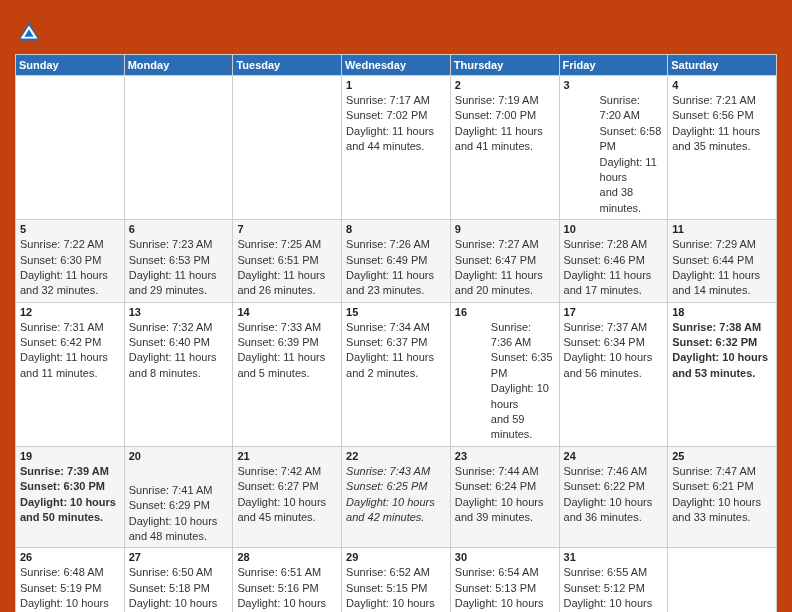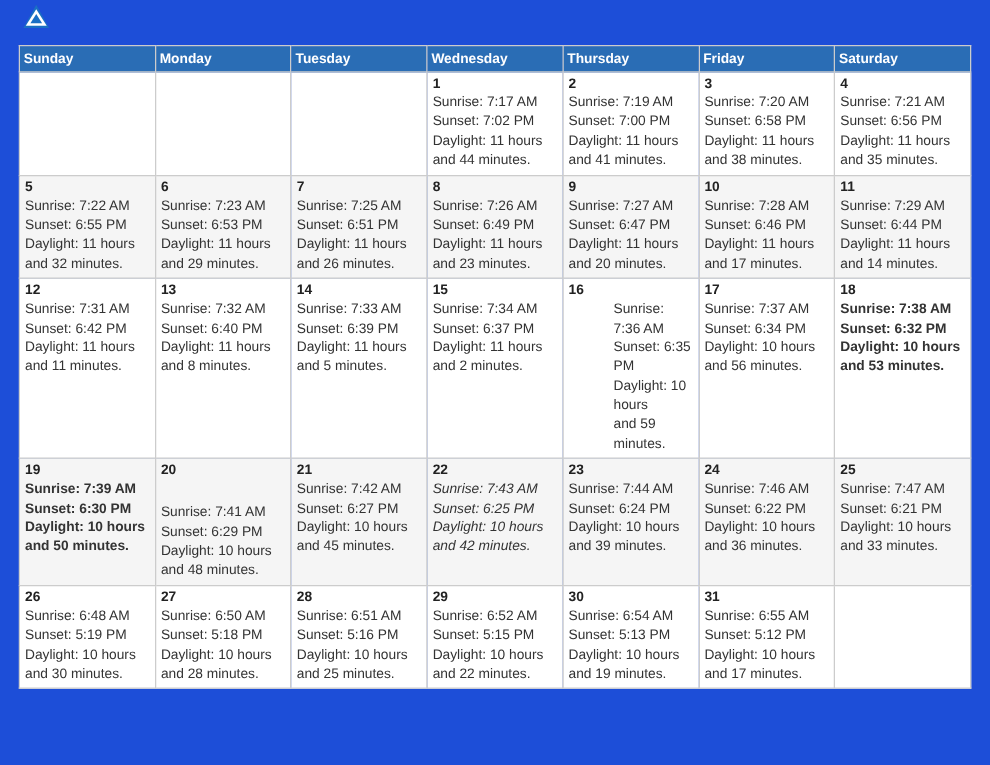--- a/index.html
+++ b/index.html
@@ -6,22 +6,22 @@
     body {
       font-family: Arial, sans-serif;
       background: #fff;
       width: 792px;
       height: 612px;
       overflow: hidden;
     }
     .page {
       width: 792px;
       height: 612px;
-      padding: 0 15px;
-      background: #1d4ed8;
+      padding: 18px 15px;
+      background: #c2410c;
     }
     .header {
       display: flex;
       justify-content: space-between;
       align-items: center;
       margin-bottom: 8px;
     }
     .logo {
       display: flex;
       align-items: center;
@@ -147,38 +147,38 @@
           </td>
           <td>
             <div class="day-number">2</div>
             <div class="day-info" style="white-space: pre-line;">Sunrise: 7:19 AM
 Sunset: 7:00 PM
 Daylight: 11 hours
 and 41 minutes.</div>
           </td>
           <td>
             <div class="day-number">3</div>
-            <div class="day-info" style="white-space: pre-line;">Sunrise: 7:20 AM
+            <div class="day-info" style="white-space: pre-line; margin-left: 36px;">Sunrise: 7:20 AM
 Sunset: 6:58 PM
 Daylight: 11 hours
 and 38 minutes.</div>
           </td>
           <td>
             <div class="day-number">4</div>
             <div class="day-info" style="white-space: pre-line;">Sunrise: 7:21 AM
 Sunset: 6:56 PM
 Daylight: 11 hours
 and 35 minutes.</div>
           </td>
         </tr>
         <tr>
           <td>
             <div class="day-number">5</div>
             <div class="day-info" style="white-space: pre-line;">Sunrise: 7:22 AM
-Sunset: 6:55 PM
+Sunset: 6:30 PM
 Daylight: 11 hours
 and 32 minutes.</div>
           </td>
           <td>
             <div class="day-number">6</div>
             <div class="day-info" style="white-space: pre-line;">Sunrise: 7:23 AM
 Sunset: 6:53 PM
 Daylight: 11 hours
 and 29 minutes.</div>
           </td>

